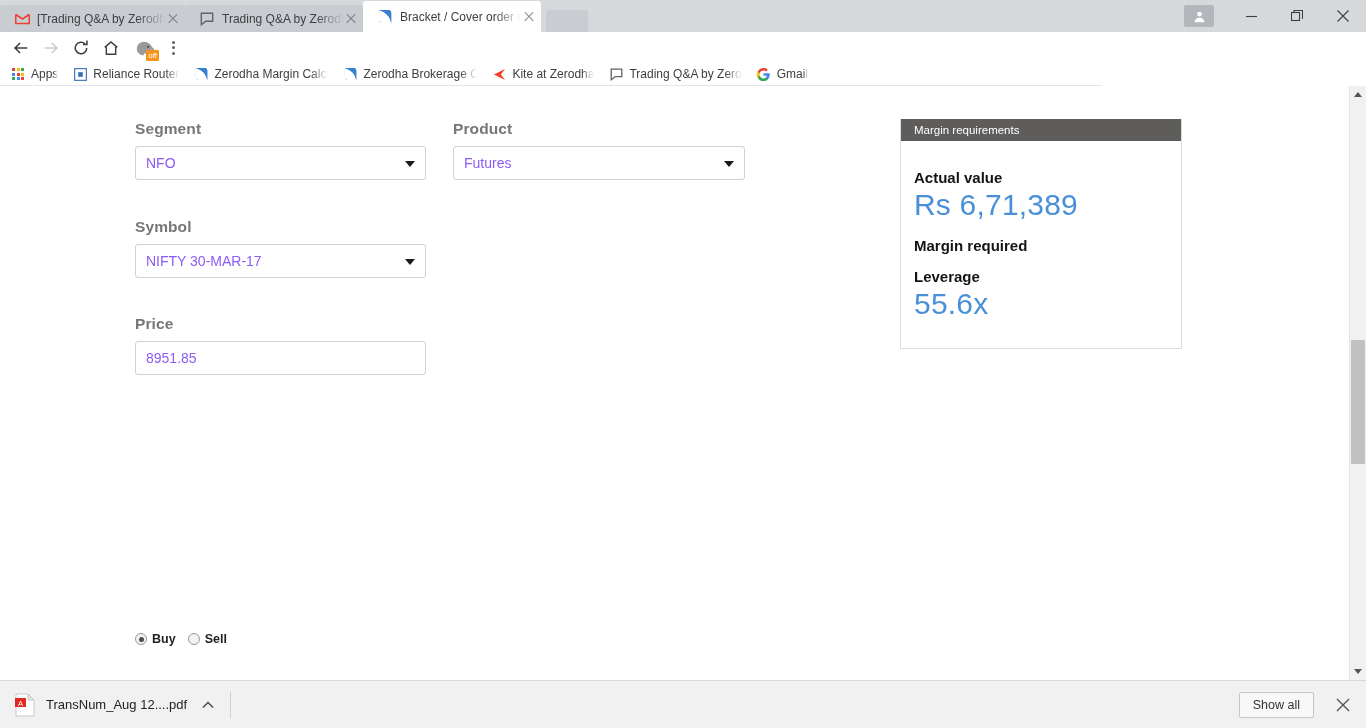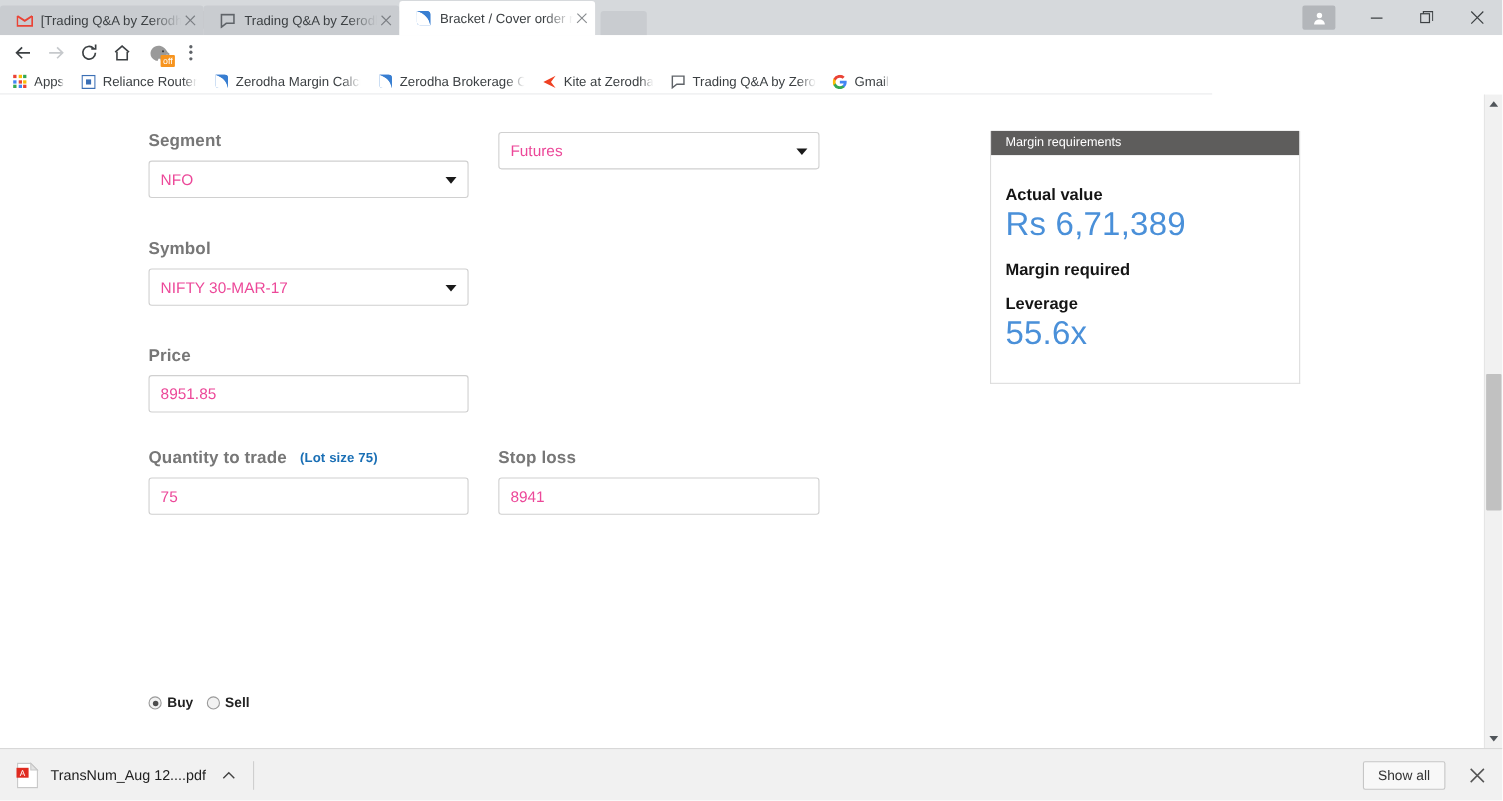--- a/index.html
+++ b/index.html
@@ -278,21 +278,21 @@
   .ctl {
     height: 34px;
     border: 1px solid #d0d0d0;
     border-radius: 3px;
     background: #fff;
     box-sizing: border-box;
     display: flex;
     align-items: center;
     padding: 0 10px;
     font-size: 14px;
-    color: #ec4899;
+    color: #8b5cf6;
   }
   .ctl.sel { position: relative; padding-right: 26px; }
   .ctl .caret {
     position: absolute;
     right: 10px; top: 50%;
     margin-top: -2px;
     width: 0; height: 0;
     border-left: 5px solid transparent;
     border-right: 5px solid transparent;
     border-top: 6px solid #1a1a1a;
@@ -636,20 +636,21 @@
 
         <div class="row">
           <div class="col-a">
             <div class="fld-label">Segment</div>
             <div class="ctl sel">
               <span>NFO</span>
               <span class="caret"></span>
             </div>
           </div>
           <div class="col-b" style="width:292px;">
+            <div class="fld-label">Product</div>
             <div class="ctl sel">
               <span>Futures</span>
               <span class="caret"></span>
             </div>
           </div>
         </div>
 
         <div style="margin-top:38px;">
           <div class="col-a">
             <div class="fld-label">Symbol</div>
@@ -662,36 +663,20 @@
 
         <div style="margin-top:37px;">
           <div class="col-a">
             <div class="fld-label">Price</div>
             <div class="ctl" style="width:291px;">
               <span>8951.85</span>
             </div>
           </div>
         </div>
 
-        <div class="row" style="margin-top:33px;">
-          <div class="col-a">
-            <div class="fld-label">
-              <span>Quantity to trade</span><span class="lot-size">(Lot size 75)</span>
-            </div>
-            <div class="ctl">
-              <span>75</span>
-            </div>
-          </div>
-          <div class="col-b" style="width:292px;">
-            <div class="fld-label">Stop loss</div>
-            <div class="ctl">
-              <span>8941</span>
-            </div>
-          </div>
-        </div>
 
       </div>
 
       <div class="radios">
         <div class="radio-item">
           <span class="rad on"></span>
           <span class="rlabel">Buy</span>
         </div>
         <div class="radio-item">
           <span class="rad"></span>

